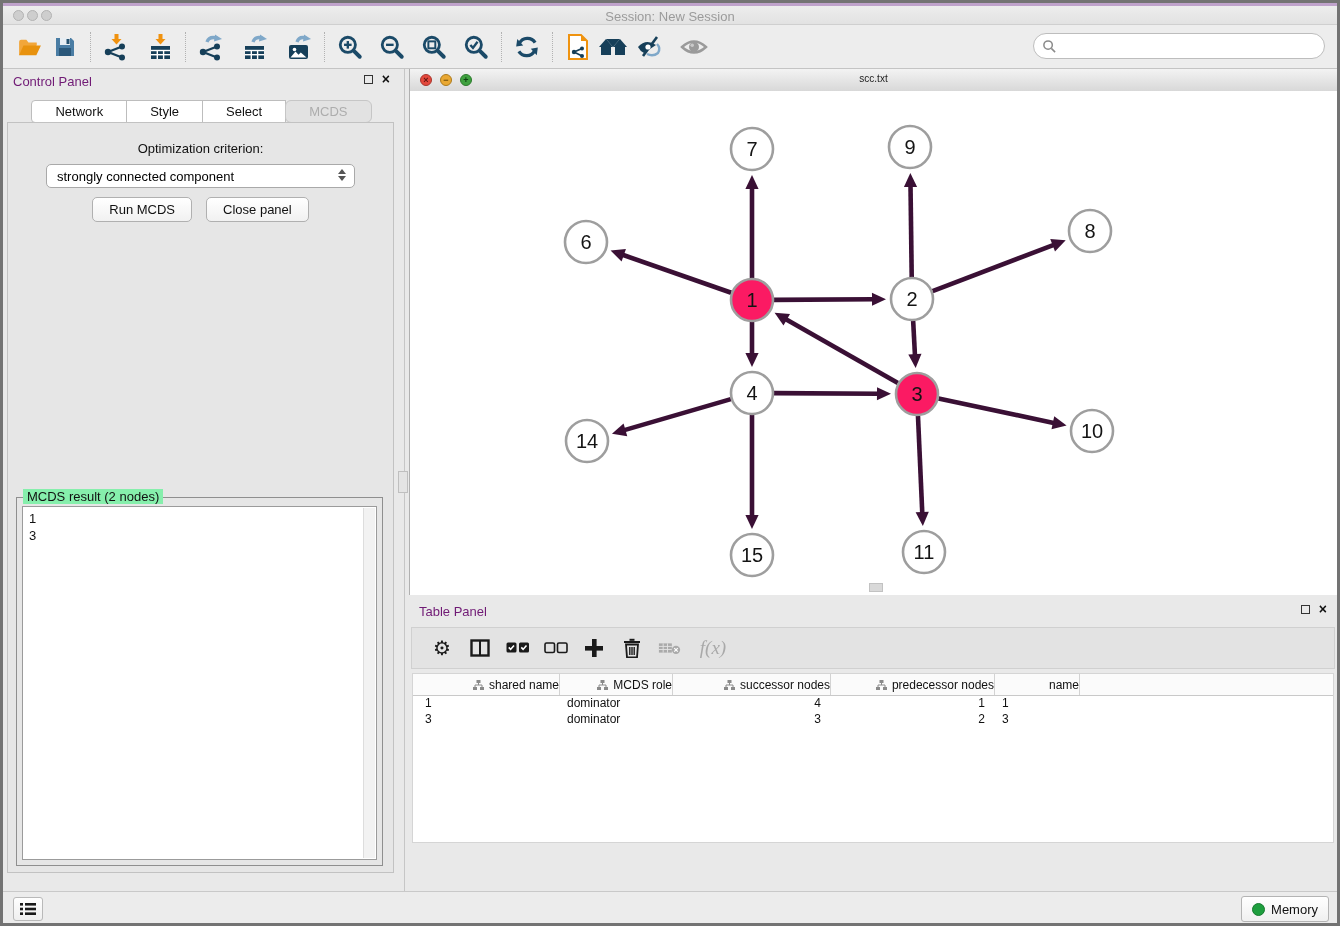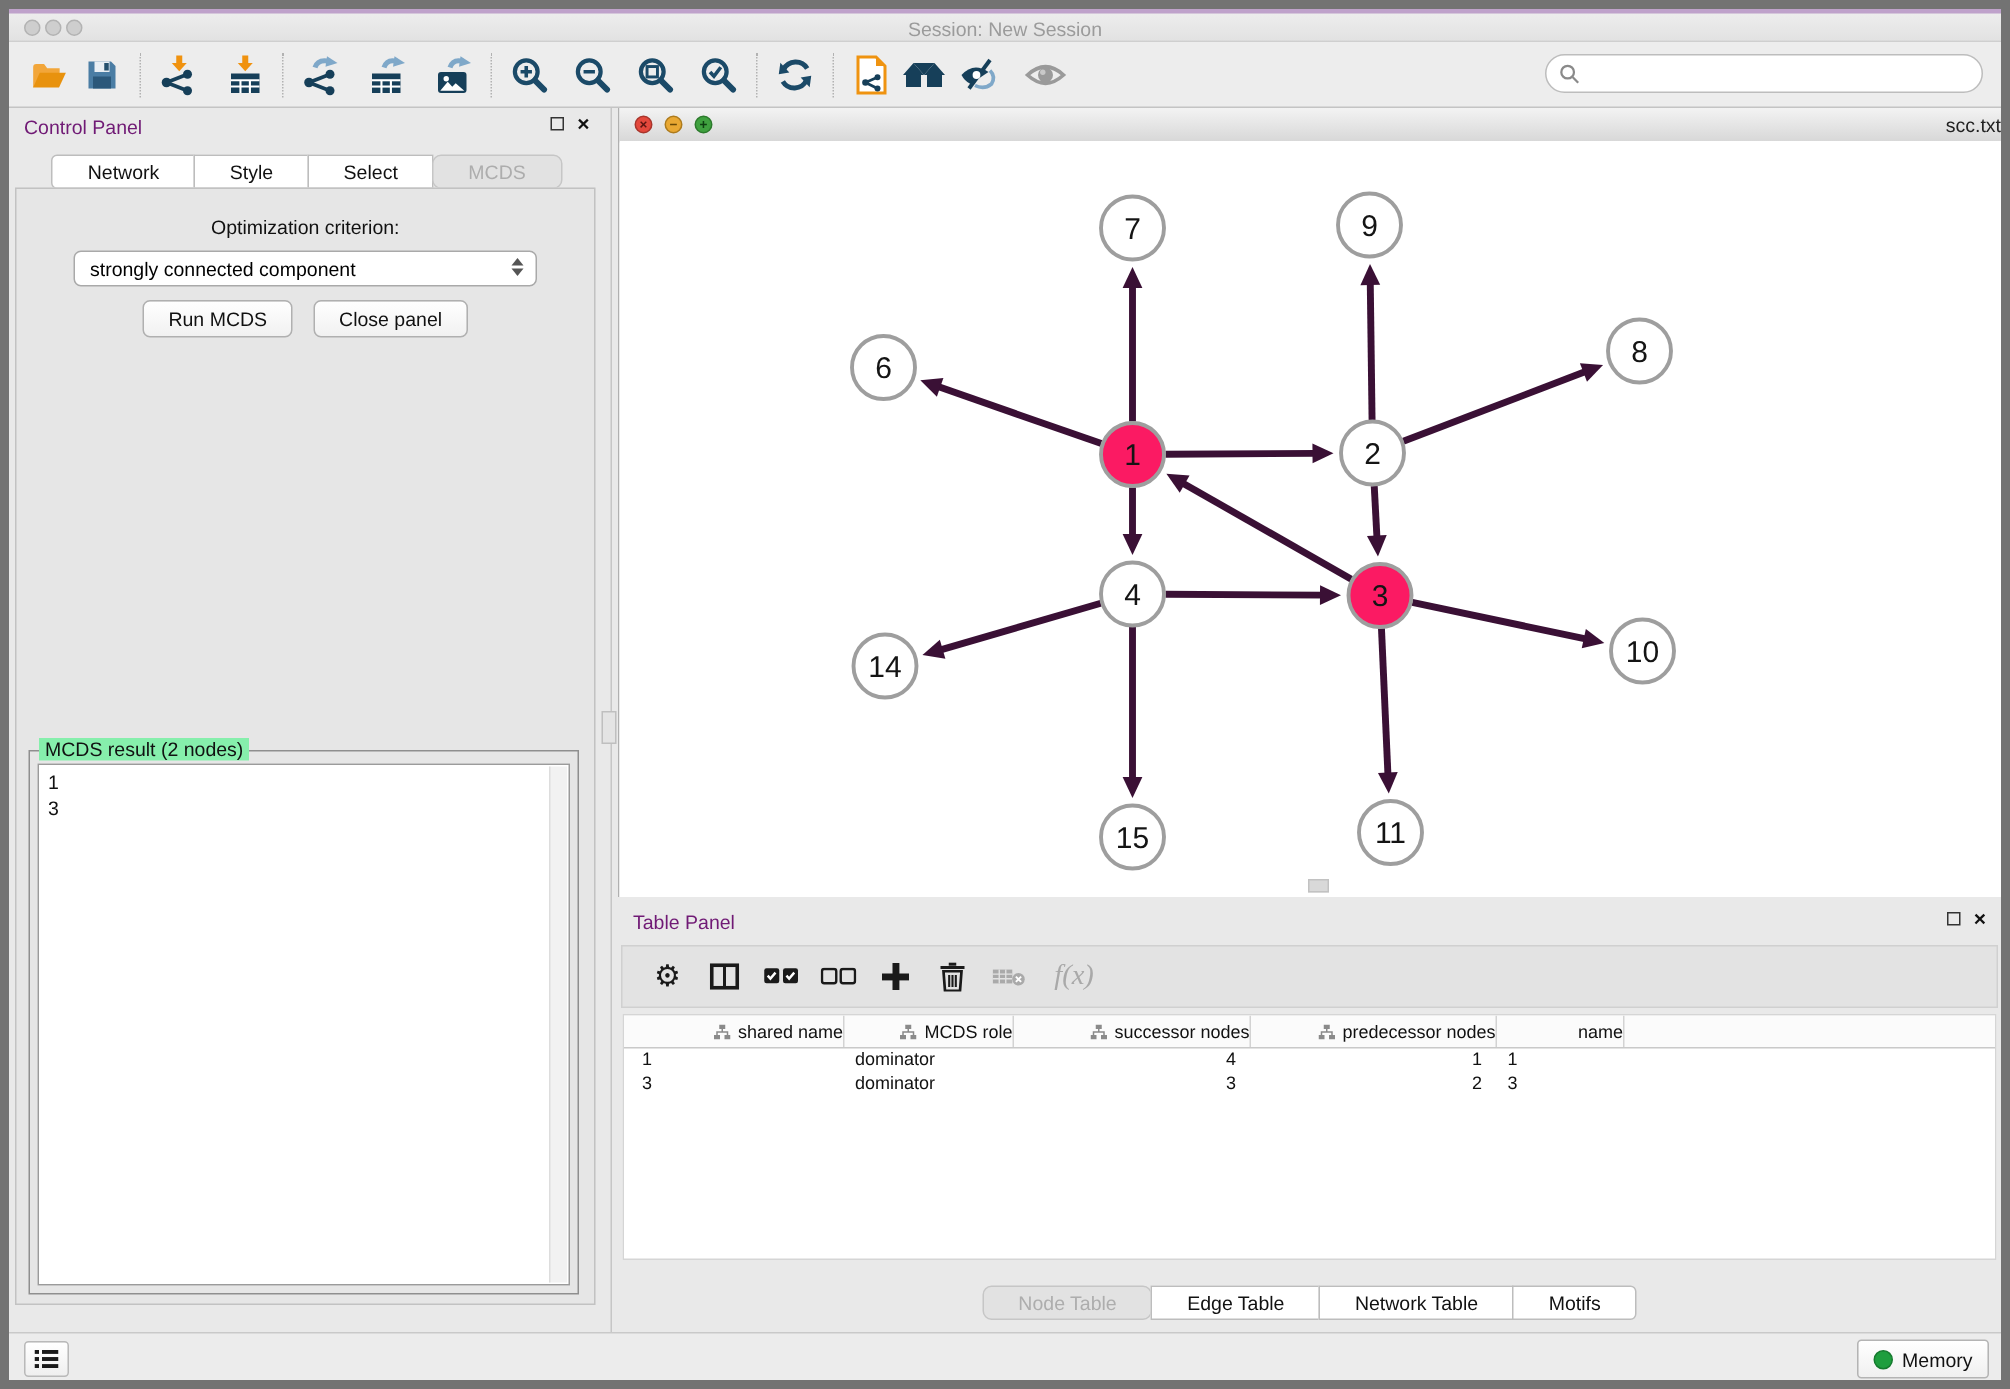--- a/index.html
+++ b/index.html
@@ -1,18 +1,18 @@
 <!DOCTYPE html>
 <html><head>
 <meta charset="utf-8">
 <style>
   html,body{margin:0;padding:0;background:#d0d0d0;}
   .app{position:relative;width:1340px;height:926px;background:#e9e9e9;
        font-family:"Liberation Sans",sans-serif;overflow:hidden;
-       border:6px solid #737373;box-sizing:border-box;}
+       border:3px solid #737373;box-sizing:border-box;}
 
   
   .titlebar{position:absolute;left:0;top:0;width:100%;height:22px;
     background:linear-gradient(#ededed,#e2e2e2);
     border-top:3px solid #bfa2cb;border-bottom:1px solid #cfcfcf;box-sizing:border-box;}
   .tl-dot{position:absolute;top:4px;width:11px;height:11px;border-radius:50%;
     background:#cecece;border:1px solid #b3b3b3;box-sizing:border-box;}
   .title-text{position:absolute;width:100%;text-align:center;top:3px;font-size:13px;color:#9b9b9b;}
 
   
@@ -61,21 +61,21 @@
   .v-handle{position:absolute;left:395px;top:468px;width:10px;height:22px;background:#e4e4e4;
     border:1px solid #bfbfbf;box-sizing:border-box;}
   .h-handle{position:absolute;left:866px;top:580px;width:14px;height:9px;background:#d9d9d9;
     border:1px solid #c2c2c2;box-sizing:border-box;}
 
   
   .net-window{position:absolute;left:406px;top:66px;right:0;height:526px;background:#fff;
     border-left:1px solid #b0b0b0;box-sizing:border-box;}
   .net-titlebar{position:absolute;top:0;left:0;right:0;height:22px;
     background:linear-gradient(#f3f3f3,#d8d8d8);border-bottom:1px solid #a8a8a8;}
-  .net-title{position:absolute;width:100%;text-align:right;top:4px;font-size:13px;color:#222;}
+  .net-title{position:absolute;width:100%;text-align:center;top:4px;font-size:10px;color:#222;}
   .light{position:absolute;top:5px;width:12px;height:12px;border-radius:50%;box-sizing:border-box;
     text-align:center;font-size:9px;font-weight:bold;line-height:11px;}
   .light.red{left:10px;background:#e4483c;border:1px solid #a8352c;color:#5c1511;}
   .light.yellow{left:30px;background:#e9a833;border:1px solid #ad7b1d;color:#6b4a07;}
   .light.green{left:50px;background:#3fa13f;border:1px solid #2c7a2c;color:#0f4212;}
   .net-canvas{position:absolute;top:22px;left:0;right:0;bottom:0;background:#fff;}
 
   
   .table-panel{position:absolute;left:406px;top:596px;right:0;bottom:32px;background:#e9e9e9;}
   .tp-toolbar{position:absolute;top:28px;left:2px;right:2px;height:42px;background:#e3e3e3;
@@ -532,21 +532,20 @@
           </div>
           <div class="tr-row">
             <div class="td" style="width: 142px;">3</div>
             <div class="td" style="width: 113px;">dominator</div>
             <div class="td num" style="width: 158px;">3</div>
             <div class="td num" style="width: 164px;">2</div>
             <div class="td" style="width: 85px;">3</div>
           </div>
         </div>
     </div>
-    <div class="tp-tabs" id="tp-tabs"><span class="tab active">Node Table</span><span class="tab">Edge Table</span><span class="tab">Network Table</span><span class="tab">Motifs</span></div>
   </div>
 
   <div class="statusbar">
     <div class="list-btn">
       <svg width="16" height="14" viewBox="0 0 16 14">
         <rect x="0" y="1" width="3" height="2.6" fill="#1a1a1a"></rect>
           <rect x="5" y="1" width="11" height="2.6" fill="#1a1a1a"></rect>
         <rect x="0" y="5.7" width="3" height="2.6" fill="#1a1a1a"></rect>
           <rect x="5" y="5.7" width="11" height="2.6" fill="#1a1a1a"></rect>
         <rect x="0" y="10.4" width="3" height="2.6" fill="#1a1a1a"></rect>

